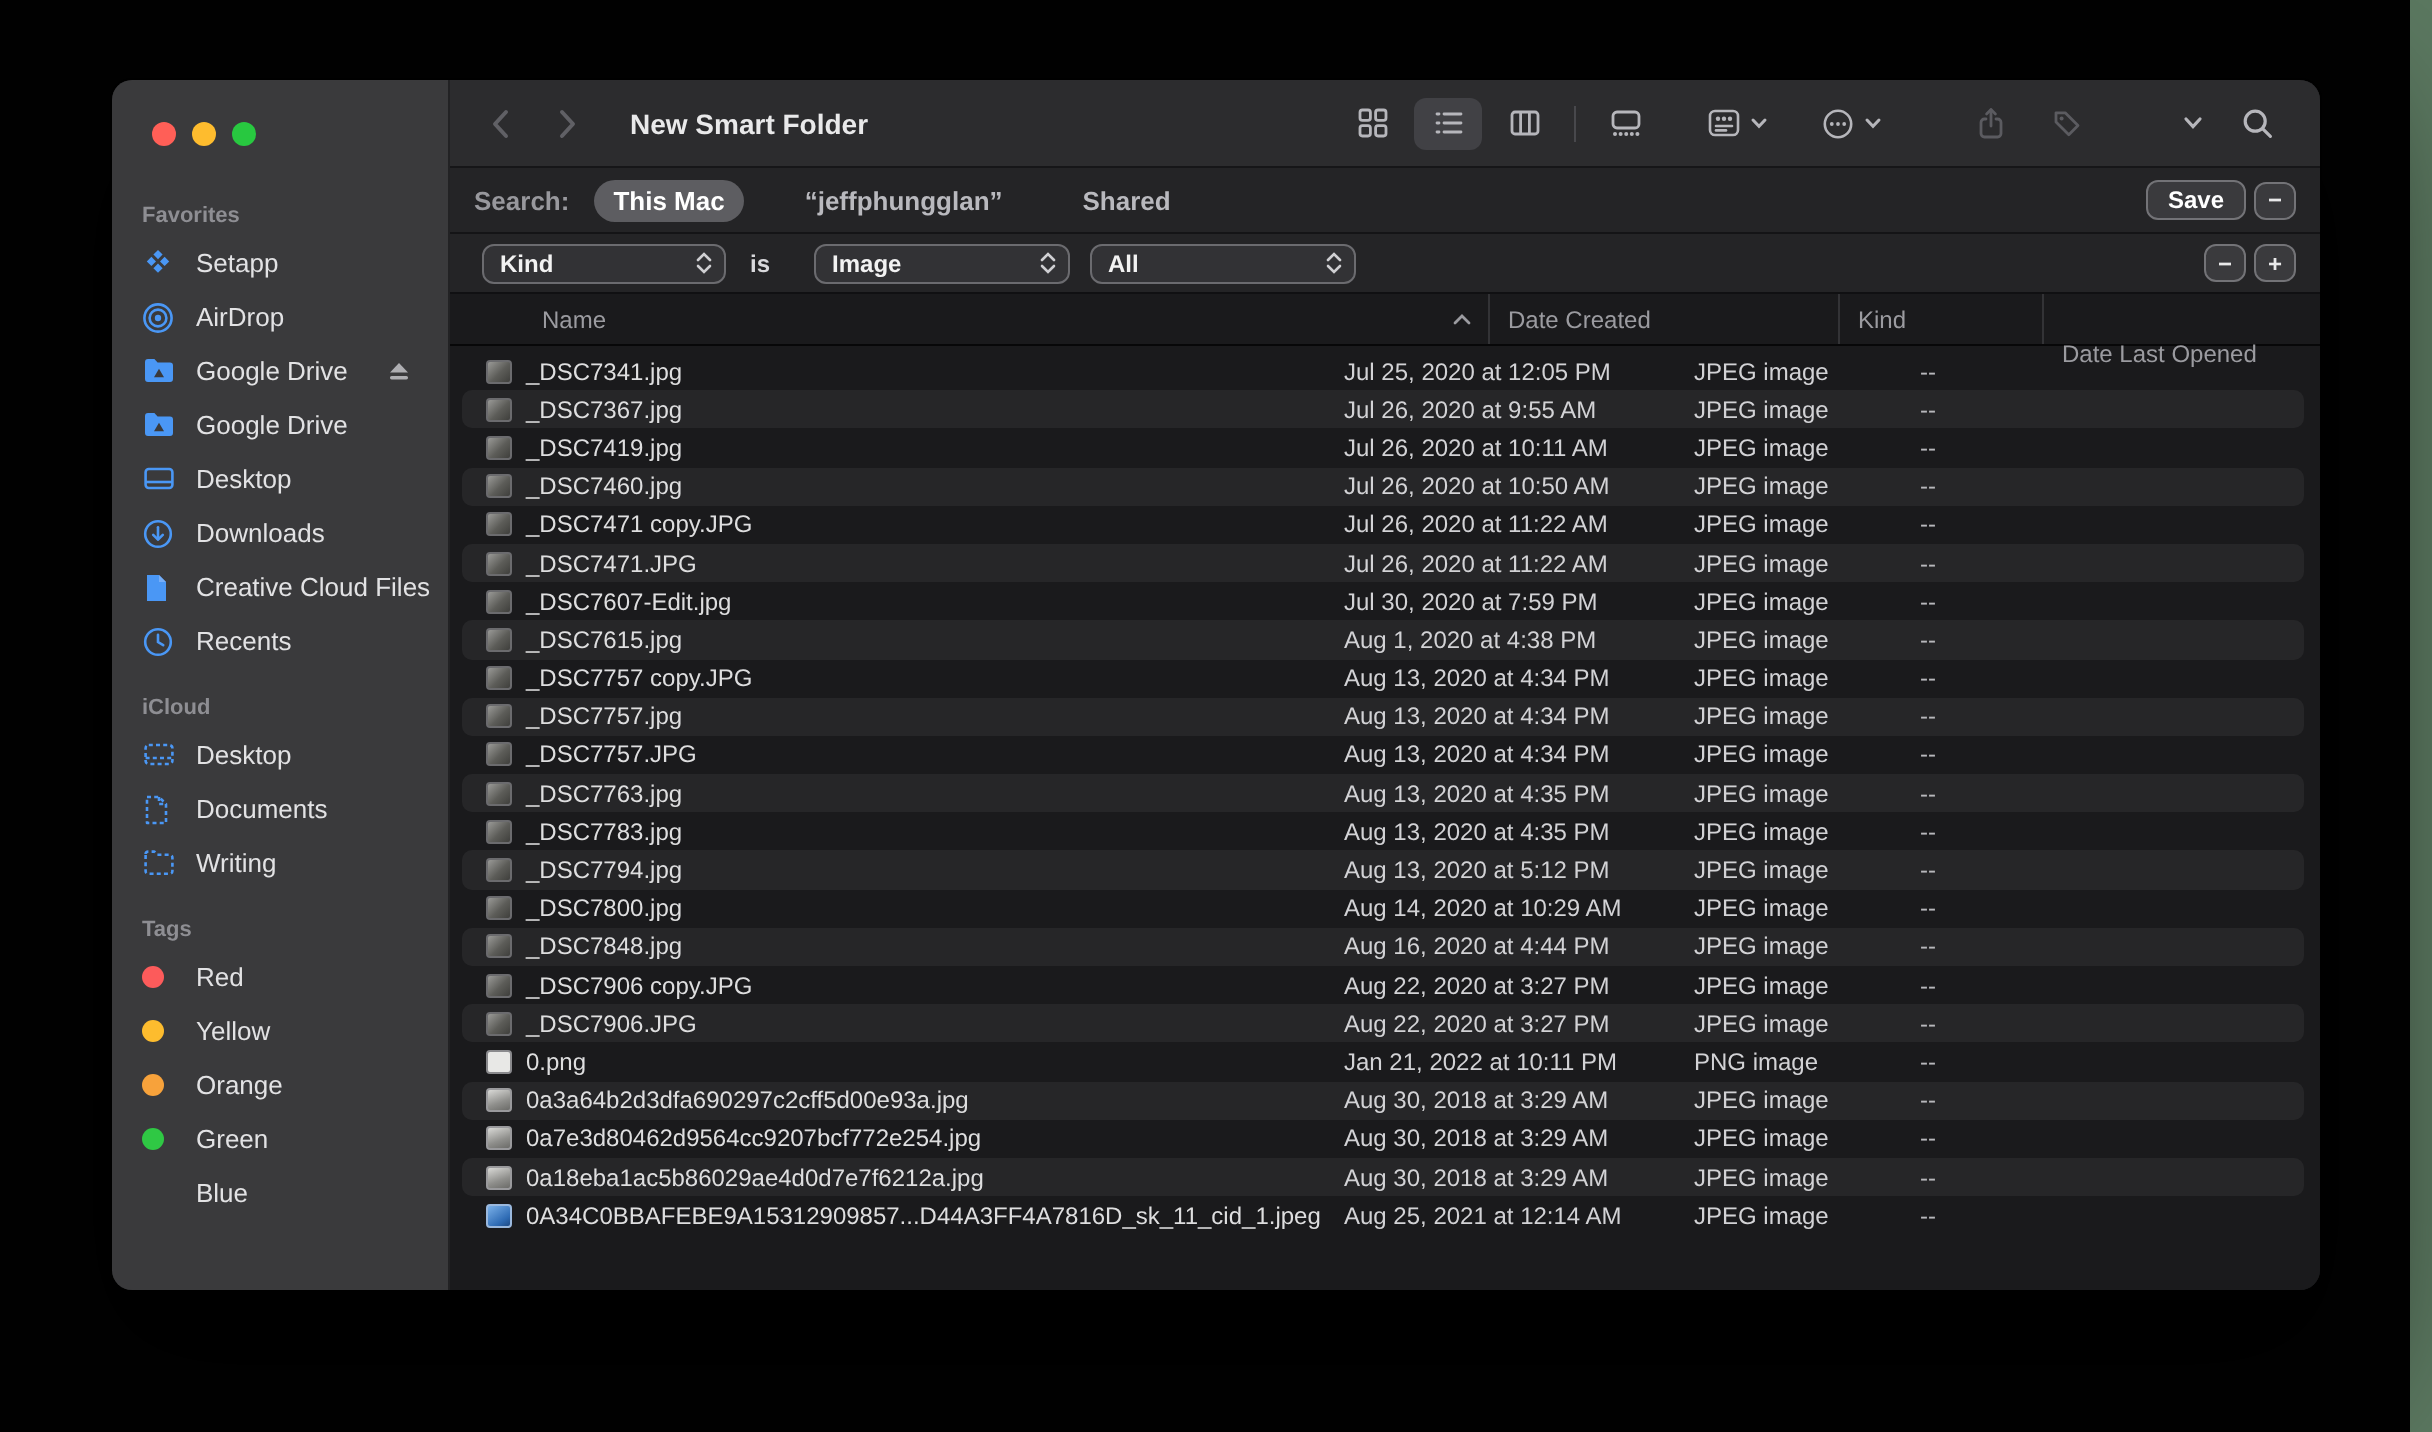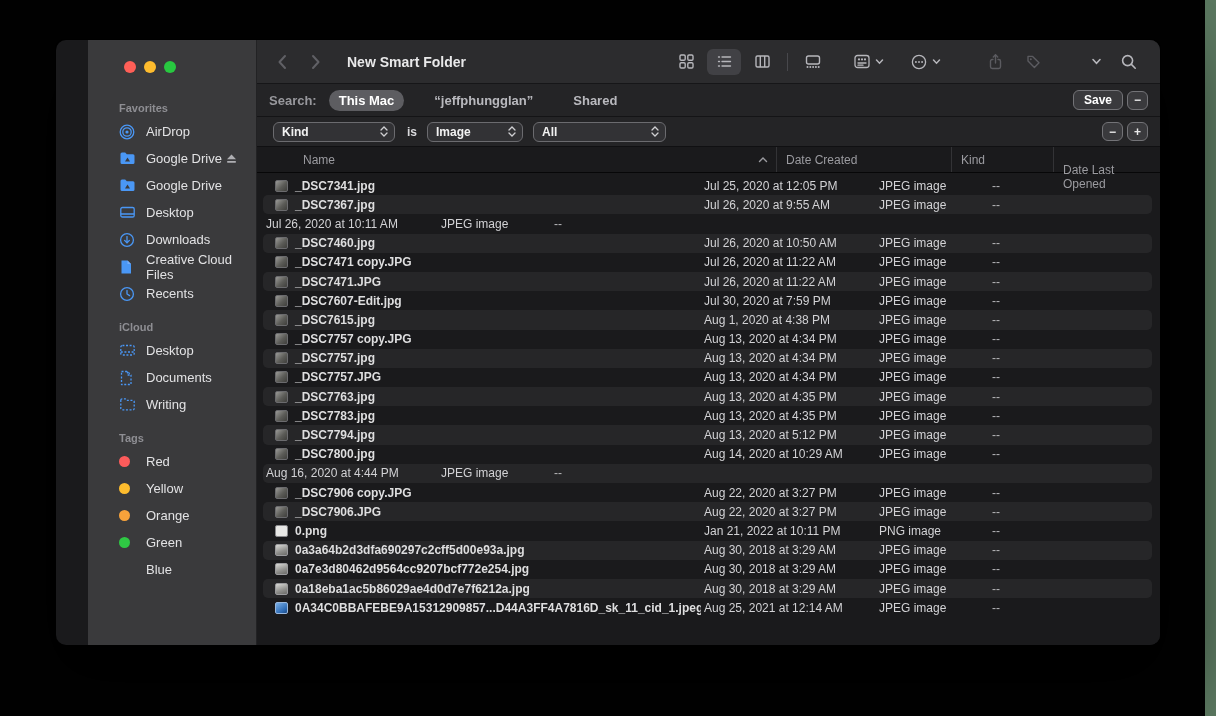--- a/index.html
+++ b/index.html
@@ -5,21 +5,21 @@
   * { margin:0; padding:0; box-sizing:border-box; }
   html,body { width:1216px; height:716px; overflow:hidden; }
   body { background:#020202; font-family:"Liberation Sans", sans-serif; position:relative; }
   .wallpaper-edge { position:absolute; right:0; top:0; width:11px; height:716px; background:#5b7860; }
   .window {
     position:absolute; left:56px; top:40px; width:1104px; height:605px;
     border-radius:10px; overflow:hidden; display:flex;
     background:#1a1a1c; box-shadow:0 28px 70px 18px rgba(0,0,0,0.85), 0 0 0 1px rgba(0,0,0,0.9);
   }
   
-  .sidebar { width:169px; flex:0 0 169px; background:#3a3a3c; border-right:1px solid rgba(0,0,0,0.4); padding:14px 0 0 16px; overflow:hidden;margin-left:32px; }
+  .sidebar { width:169px; flex:0 0 169px; background:#3a3a3c; border-right:1px solid rgba(0,0,0,0.4); padding:14px 0 0 0; overflow:hidden; }
   .traffic-lights { display:flex; gap:8px; padding:7px 0 0 20px; height:34px; }
   .tl { width:12px; height:12px; border-radius:50%; display:inline-block; }
   .tl.red { background:#ff5f57; } .tl.yellow { background:#febc2e; } .tl.green { background:#28c840; }
   .sb-section-title { color:#8e8e93; font-size:11px; font-weight:bold; padding:14px 0 4px 15px; }
   .sb-item { display:flex; align-items:center; height:27px; padding-left:15px; color:#e2e2e4; font-size:13px; position:relative; }
   .sb-item .ic { width:20px; height:16px; display:flex; align-items:center; justify-content:flex-start; margin-right:7px; color:#4a97f5; flex:0 0 20px; }
   .sb-item svg { display:block; }
   .sb-accessory { position:absolute; right:18px; color:#aeaeb2; }
   .tag-dot { width:11px; height:11px; border-radius:50%; display:inline-block; }
   
@@ -39,35 +39,35 @@
   .search-row { height:33px; flex:0 0 33px; background:#242426; display:flex; align-items:center; padding:0 12px 0 12px; border-bottom:1px solid #141416; }
   .search-label { color:#98989d; font-size:13px; font-weight:bold; margin-right:12px; }
   .scope { color:#b9b9be; font-size:13px; font-weight:bold; margin-right:20px; padding:3px 10px; border-radius:11px; }
   .scope.selected { background:#5d5d61; color:#ffffff; }
   .save-btn { margin-left:auto; background:#3a3a3d; border:1px solid #737377; color:#fff; font-size:12px; font-weight:bold; border-radius:6px; padding:2px 10px; }
   .sq-btn { background:#3a3a3d; border:1px solid #737377; color:#e9e9ea; font-size:12px; font-weight:bold; border-radius:6px; width:21px; height:19px; display:flex; align-items:center; justify-content:center; margin-left:4px; line-height:1; }
   
   .filter-row { height:30px; flex:0 0 30px; background:#242426; display:flex; align-items:center; padding:0 12px 0 16px; border-bottom:1px solid #101012; }
   .f-select { background:#323235; border:1px solid #6b6b6f; border-radius:6px; height:20px; display:flex; align-items:center; color:#f2f2f2; font-size:12px; font-weight:bold; padding:0 6px 0 8px; margin-right:10px; }
   .f-select .stepper { margin-left:auto; display:flex; flex-direction:column; align-items:center; gap:1px; color:#cfcfd2; padding-left:8px; }
-  .f-select.w1 { width:122px; } .f-select.w2 { width:96px; } .f-select.w3 { width:133px; }
+  .f-select.w1 { width:122px; } .f-select.w2 { width:128px;margin-left:12px; } .f-select.w3 { width:133px; }
   .f-is { color:#d9d9dc; font-size:12px; font-weight:bold; margin:0 10px 0 2px; }
   .f-right { margin-left:auto; display:flex; }
   
   .thead { height:26px; flex:0 0 26px; background:#1a1a1c; display:flex; align-items:center; border-bottom:1px solid #070708; color:#9b9ba0; font-size:12px; }
   .th { display:flex; align-items:center; height:100%; border-right:1px solid #333336; padding-left:9px; }
   .th:last-child { border-right:none; }
   .th.name { width:520px; padding-left:46px; }
   .th.created { width:175px; } .th.kind { width:102px; } .th.opened { flex:1;margin-top:34px; }
   .sort-caret { margin-left:auto; margin-right:8px; color:#9b9ba0; display:flex; }
   .rows { flex:1; overflow:hidden; padding-top:3px; }
   .row { height:19.2px; display:flex; align-items:center; font-size:12px; color:#dededf; margin:0 8px 0 6px; border-radius:5px; }
   .row.alt { background:rgba(255,255,255,0.055); }
   .cell { overflow:hidden; white-space:nowrap; }
-  .c-name { width:438px; display:flex; align-items:center; padding-left:12px;font-weight:bold; }
+  .c-name { width:438px; display:flex; align-items:center; padding-left:12px; }
   .c-created { width:175px; padding-left:3px; color:#d2d2d5; }
   .c-kind { width:102px; padding-left:3px; color:#d2d2d5; }
   .c-opened { flex:1; padding-left:14px; color:#b7b7bb; }
   .thumb { width:13px; height:12px; border-radius:2px; margin-right:7px; flex:0 0 13px; border:1px solid #6b6b6e; }
   .thumb.gray { background:linear-gradient(135deg,#9a9a97 0%,#5c5c58 55%,#3f3f3c 100%); }
   .thumb.white { background:#e8e8e6; border-color:#8a8a8d; }
   .thumb.light { background:linear-gradient(160deg,#d9d9d6 0%,#8f8f8c 60%,#6b6b68 100%); border-color:#9a9a9d; }
   .thumb.blue { background:linear-gradient(145deg,#7ab0e8 0%,#2f6cb5 70%,#1d4a85 100%); border-color:#9ab8dd; }
 </style>
 </head>
@@ -78,20 +78,31 @@
 <div class="window">
 
   <aside class="sidebar">
     <div class="traffic-lights">
       <span class="tl red"></span>
       <span class="tl yellow"></span>
       <span class="tl green"></span>
     </div>
     <nav id="sidebar-sections">
         <div class="sb-section-title">Favorites</div>
+        <div class="sb-item">
+          <span class="ic">
+            <svg width="16" height="16" viewBox="0 0 16 16" fill="currentColor">
+              <path d="M8 1 L10.3 3.3 L8 5.6 L5.7 3.3 Z"></path>
+              <path d="M4.7 4.4 L7 6.7 L4.7 9 L2.4 6.7 Z"></path>
+              <path d="M11.3 4.4 L13.6 6.7 L11.3 9 L9 6.7 Z"></path>
+              <path d="M8 7.8 L10.3 10.1 L8 12.4 L5.7 10.1 Z"></path>
+            </svg>
+          </span>
+          <span>Setapp</span>
+        </div>
         <div class="sb-item">
           <span class="ic">
             <svg width="16" height="16" viewBox="0 0 16 16" fill="none" stroke="currentColor" stroke-width="1.3">
               <circle cx="8" cy="8" r="1.6" fill="currentColor" stroke="none"></circle>
               <circle cx="8" cy="8" r="4.2"></circle>
               <circle cx="8" cy="8" r="6.8"></circle>
             </svg>
           </span>
           <span>AirDrop</span>
         </div>
@@ -425,20 +436,24 @@
         <div class="row alt">
           <div class="cell c-name">
             <span class="thumb gray"></span>
             <span>_DSC7367.jpg</span>
           </div>
           <div class="cell c-created">Jul 26, 2020 at 9:55 AM</div>
           <div class="cell c-kind">JPEG image</div>
           <div class="cell c-opened">--</div>
         </div>
         <div class="row">
+          <div class="cell c-name">
+            <span class="thumb gray"></span>
+            <span>_DSC7419.jpg</span>
+          </div>
           <div class="cell c-created">Jul 26, 2020 at 10:11 AM</div>
           <div class="cell c-kind">JPEG image</div>
           <div class="cell c-opened">--</div>
         </div>
         <div class="row alt">
           <div class="cell c-name">
             <span class="thumb gray"></span>
             <span>_DSC7460.jpg</span>
           </div>
           <div class="cell c-created">Jul 26, 2020 at 10:50 AM</div>
@@ -538,20 +553,24 @@
         <div class="row">
           <div class="cell c-name">
             <span class="thumb gray"></span>
             <span>_DSC7800.jpg</span>
           </div>
           <div class="cell c-created">Aug 14, 2020 at 10:29 AM</div>
           <div class="cell c-kind">JPEG image</div>
           <div class="cell c-opened">--</div>
         </div>
         <div class="row alt">
+          <div class="cell c-name">
+            <span class="thumb gray"></span>
+            <span>_DSC7848.jpg</span>
+          </div>
           <div class="cell c-created">Aug 16, 2020 at 4:44 PM</div>
           <div class="cell c-kind">JPEG image</div>
           <div class="cell c-opened">--</div>
         </div>
         <div class="row">
           <div class="cell c-name">
             <span class="thumb gray"></span>
             <span>_DSC7906 copy.JPG</span>
           </div>
           <div class="cell c-created">Aug 22, 2020 at 3:27 PM</div>

